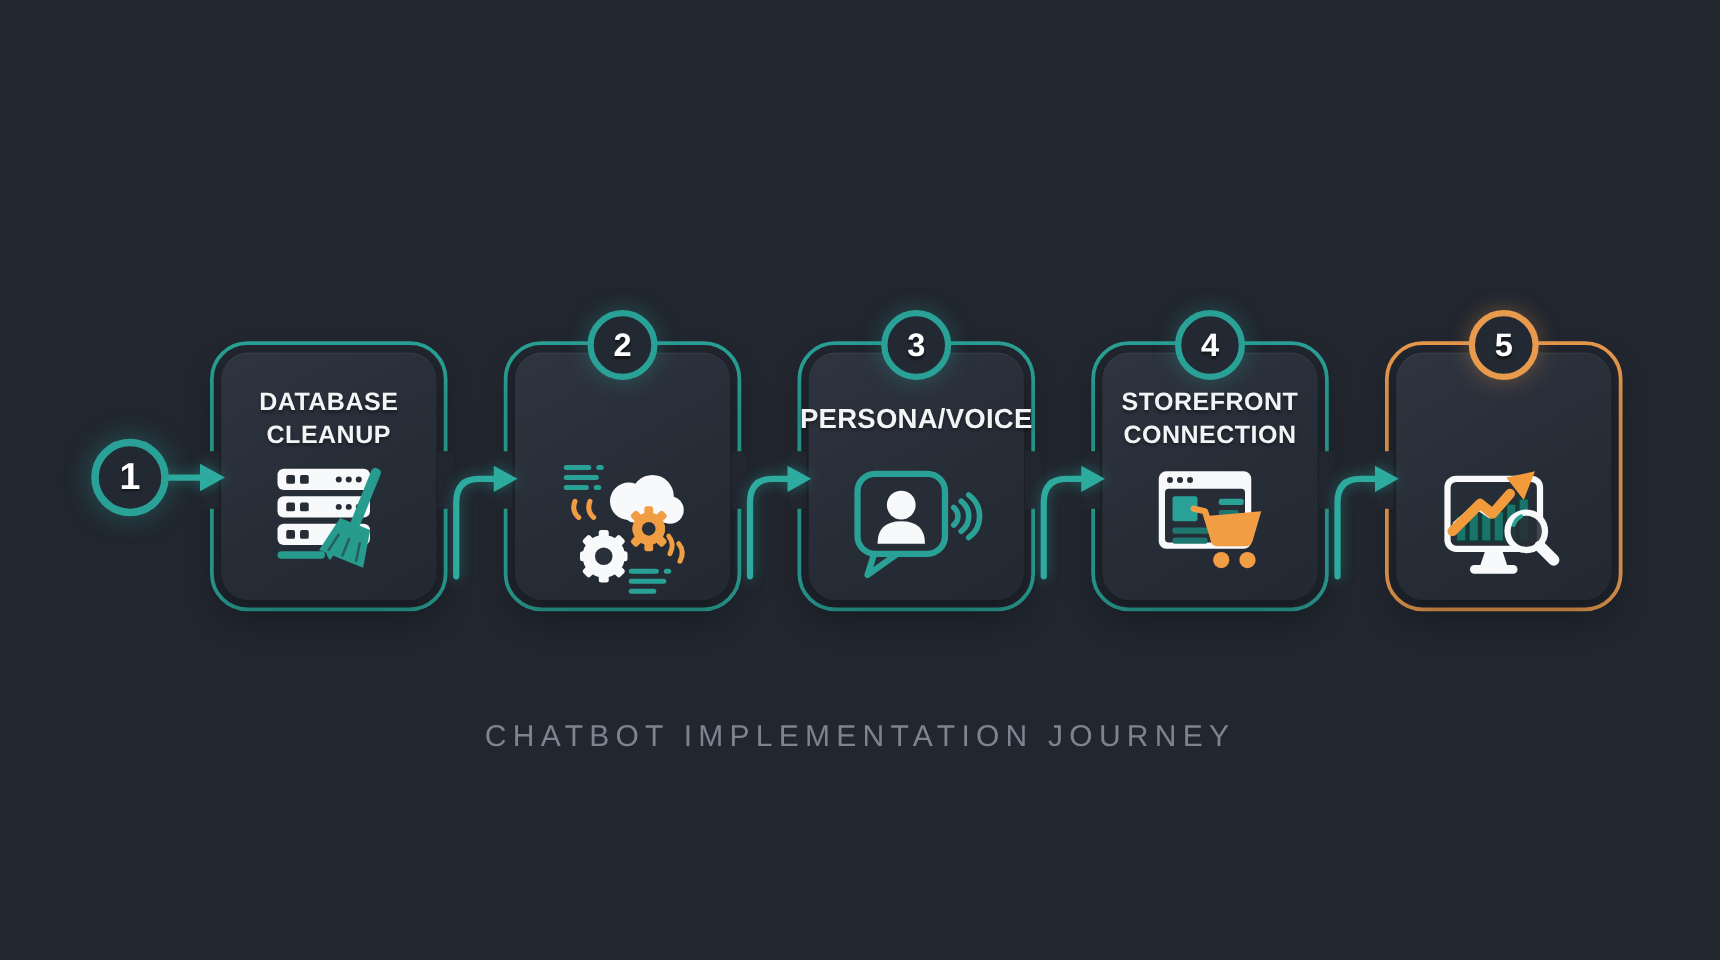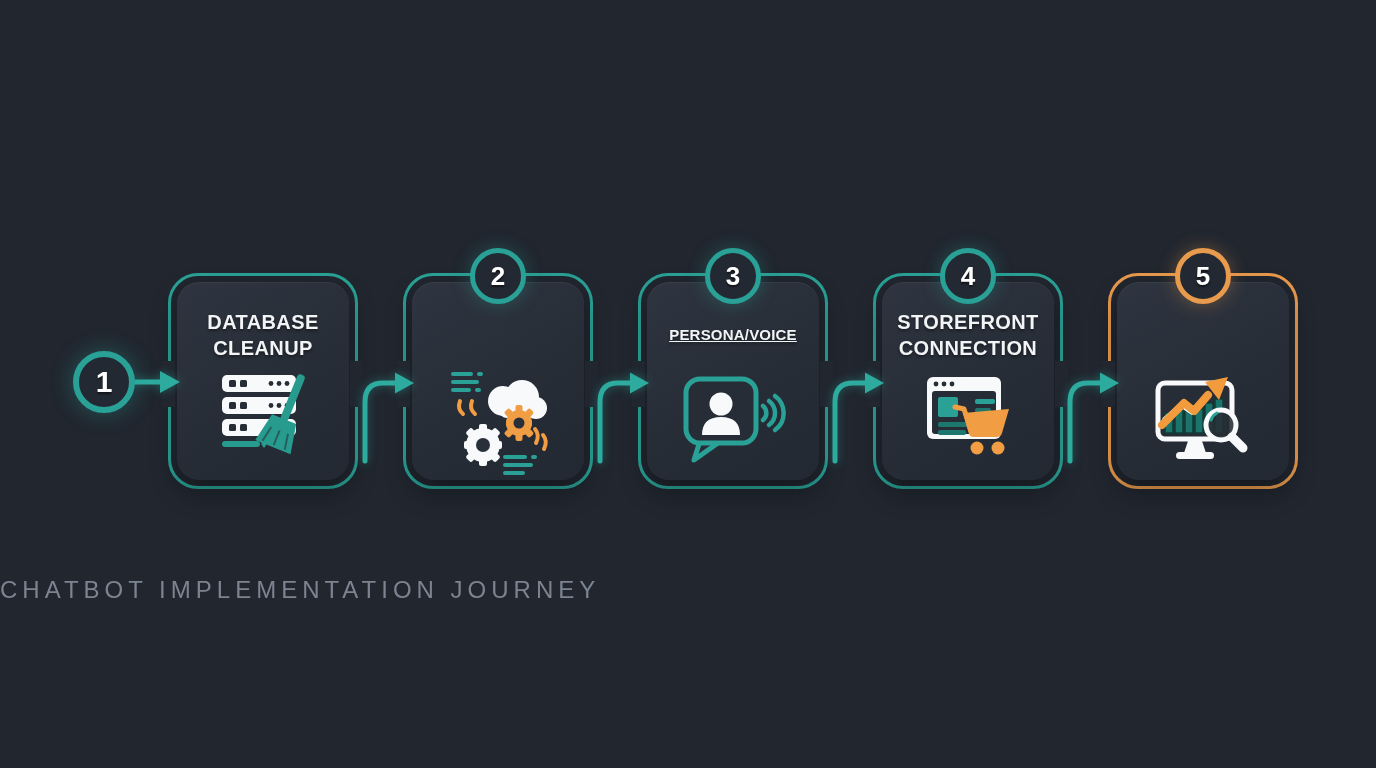--- a/index.html
+++ b/index.html
@@ -21,21 +21,21 @@
     background:linear-gradient(150deg,#2f3540 0%,#272d37 55%,#232932 100%);
     box-shadow:inset 0 1px 0 rgba(255,255,255,.05), 0 12px 26px rgba(0,0,0,.35);
   }
   .card-label{
     position:absolute;left:6px;right:6px;top:30px;height:58px;z-index:2;
     display:flex;align-items:center;justify-content:center;text-align:center;
     color:#f2f4f6;font-weight:bold;font-size:20px;line-height:1.3;
     letter-spacing:.4px;white-space:pre-line;
     text-shadow:0 2px 3px rgba(0,0,0,.45);
   }
-  .card-label.tight{font-size:15px;letter-spacing:.2px;text-decoration:underline;}
+  .card-label.tight{font-size:22px;letter-spacing:.2px;}
   .icon-box{position:absolute;left:50%;transform:translateX(-50%);top:91px;width:110px;height:110px;z-index:2;}
   
   .badge{
     position:absolute;top:-28px;left:50%;transform:translateX(-50%);
     width:56px;height:56px;border-radius:50%;box-sizing:border-box;
     background:#232932;border:5px solid #2aa196;
     display:flex;align-items:center;justify-content:center;
     color:#ffffff;font-weight:bold;font-size:26px;z-index:6;
     box-shadow:0 0 18px rgba(42,161,150,.35);
     text-shadow:0 2px 2px rgba(0,0,0,.5);
@@ -48,21 +48,21 @@
     color:#ffffff;font-weight:bold;font-size:30px;z-index:6;
     box-shadow:0 0 22px rgba(42,161,150,.4);
     text-shadow:0 2px 2px rgba(0,0,0,.5);
   }
   
   .gap{position:absolute;top:361px;width:13px;height:46px;background:#21262f;z-index:2;}
   
   .connectors{position:absolute;inset:0;z-index:3;pointer-events:none;
     filter:drop-shadow(0 0 5px rgba(44,179,164,.45));}
   .title{
-    position:absolute;top:576px;left:0;width:100%;z-index:1;
+    position:absolute;top:576px;left:0;width:100%;text-align:center;z-index:1;
     color:#7b8490;font-size:24px;letter-spacing:5px;font-weight:normal;
   }
 </style>
 </head>
 <body>
 
 <div class="stage">
 
   <div class="start-circle">
     <span>1</span>

